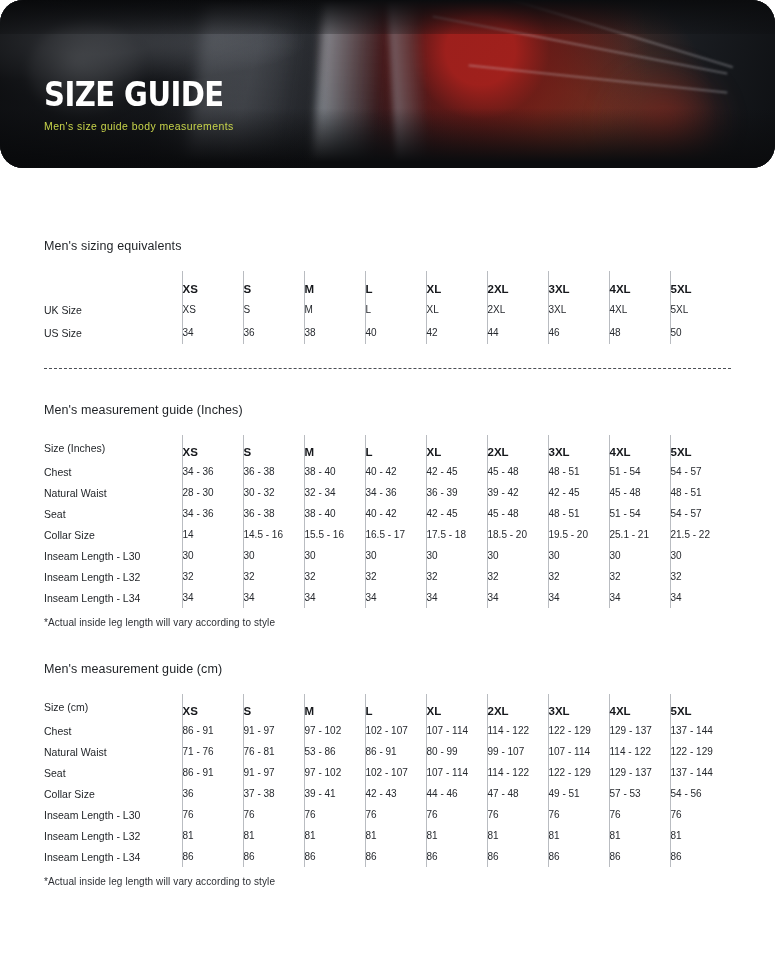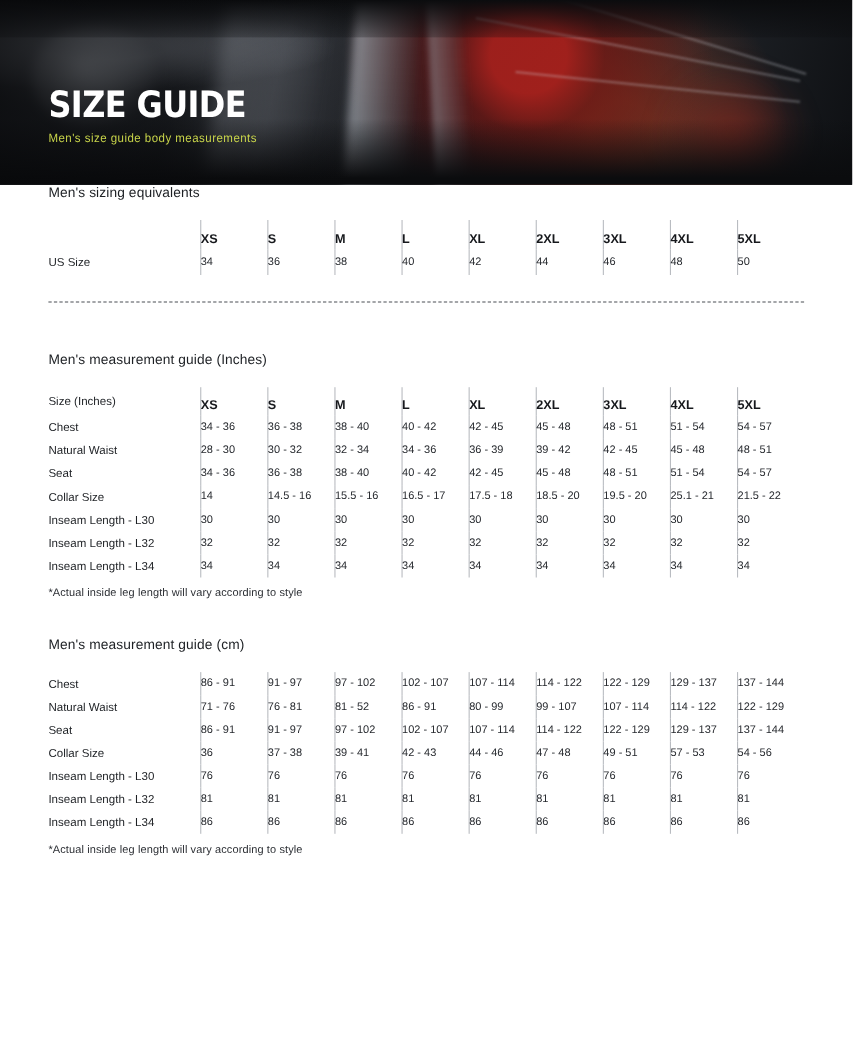--- a/index.html
+++ b/index.html
@@ -17,20 +17,21 @@
     overflow: hidden;
   }
 
   
   .hero {
     position: relative;
     width: 775px;
     height: 168px;
     background: #14161a;
     overflow: hidden;
+    border-radius: 23px;
   }
   .hero-photo {
     position: absolute;
     inset: 0;
     background:
       radial-gradient(circle at 62% 30%, rgba(168,32,28,0.92) 0 7%, rgba(120,22,20,0.65) 14%, rgba(0,0,0,0) 34%),
       radial-gradient(circle at 73% 72%, rgba(190,70,30,0.45) 0 5%, rgba(0,0,0,0) 26%),
       radial-gradient(ellipse at 12% 26%, rgba(150,155,165,0.55) 0 6%, rgba(0,0,0,0) 22%),
       linear-gradient(104deg, #2e3136 0%, #23262b 22%, #3a3d43 33%, #1b1d21 46%, #15171b 63%, #202328 78%, #0e1013 100%);
   }
@@ -134,22 +135,22 @@
   .content {
     padding: 0 44px;
   }
   .section-title {
     font-family: "Liberation Sans", sans-serif;
     font-size: 12.5px;
     color: #1d2024;
     font-weight: normal;
     letter-spacing: 0.1px;
   }
-  .s1-title { }
-  .s2-title { margin-top: 17px; }
+  .s1-title { margin-top: 71px; }
+  .s2-title { margin-top: 6px; }
   .s3-title { margin-top: 0; }
 
   table.sizes {
     border-collapse: collapse;
     width: 100%;
     table-layout: fixed;
   }
   table.sizes td, table.sizes th {
     padding: 0;
     text-align: left;
@@ -242,20 +243,32 @@
           <td class="cell">S</td>
           <td class="cell">M</td>
           <td class="cell">L</td>
           <td class="cell">XL</td>
           <td class="cell">2XL</td>
           <td class="cell">3XL</td>
           <td class="cell">4XL</td>
           <td class="cell">5XL</td>
         </tr>
         <tr>
+          <td class="rowlabel">UK Size</td>
+          <td class="cell">XS</td>
+          <td class="cell">S</td>
+          <td class="cell">M</td>
+          <td class="cell">L</td>
+          <td class="cell">XL</td>
+          <td class="cell">2XL</td>
+          <td class="cell">3XL</td>
+          <td class="cell">4XL</td>
+          <td class="cell">5XL</td>
+        </tr>
+        <tr>
           <td class="rowlabel">US Size</td>
           <td class="cell">34</td>
           <td class="cell">36</td>
           <td class="cell">38</td>
           <td class="cell">40</td>
           <td class="cell">42</td>
           <td class="cell">44</td>
           <td class="cell">46</td>
           <td class="cell">48</td>
           <td class="cell">50</td>
@@ -369,37 +382,49 @@
       </tbody>
     </table>
     <div class="footnote">*Actual inside leg length will vary according to style</div>
 
     <div class="block-gap-lg"></div>
 
     <div class="section-title s3-title">Men's measurement guide (cm)</div>
     <div class="block-gap-md"></div>
     <table class="sizes">
       <tbody>
+        <tr class="hdr">
+          <td class="rowlabel">Size (cm)</td>
+          <td class="cell">XS</td>
+          <td class="cell">S</td>
+          <td class="cell">M</td>
+          <td class="cell">L</td>
+          <td class="cell">XL</td>
+          <td class="cell">2XL</td>
+          <td class="cell">3XL</td>
+          <td class="cell">4XL</td>
+          <td class="cell">5XL</td>
+        </tr>
         <tr>
           <td class="rowlabel">Chest</td>
           <td class="cell">86 - 91</td>
           <td class="cell">91 - 97</td>
           <td class="cell">97 - 102</td>
           <td class="cell">102 - 107</td>
           <td class="cell">107 - 114</td>
           <td class="cell">114 - 122</td>
           <td class="cell">122 - 129</td>
           <td class="cell">129 - 137</td>
           <td class="cell">137 - 144</td>
         </tr>
         <tr>
           <td class="rowlabel">Natural Waist</td>
           <td class="cell">71 - 76</td>
           <td class="cell">76 - 81</td>
-          <td class="cell">81 - 52</td>
+          <td class="cell">53 - 86</td>
           <td class="cell">86 - 91</td>
           <td class="cell">80 - 99</td>
           <td class="cell">99 - 107</td>
           <td class="cell">107 - 114</td>
           <td class="cell">114 - 122</td>
           <td class="cell">122 - 129</td>
         </tr>
         <tr>
           <td class="rowlabel">Seat</td>
           <td class="cell">86 - 91</td>

